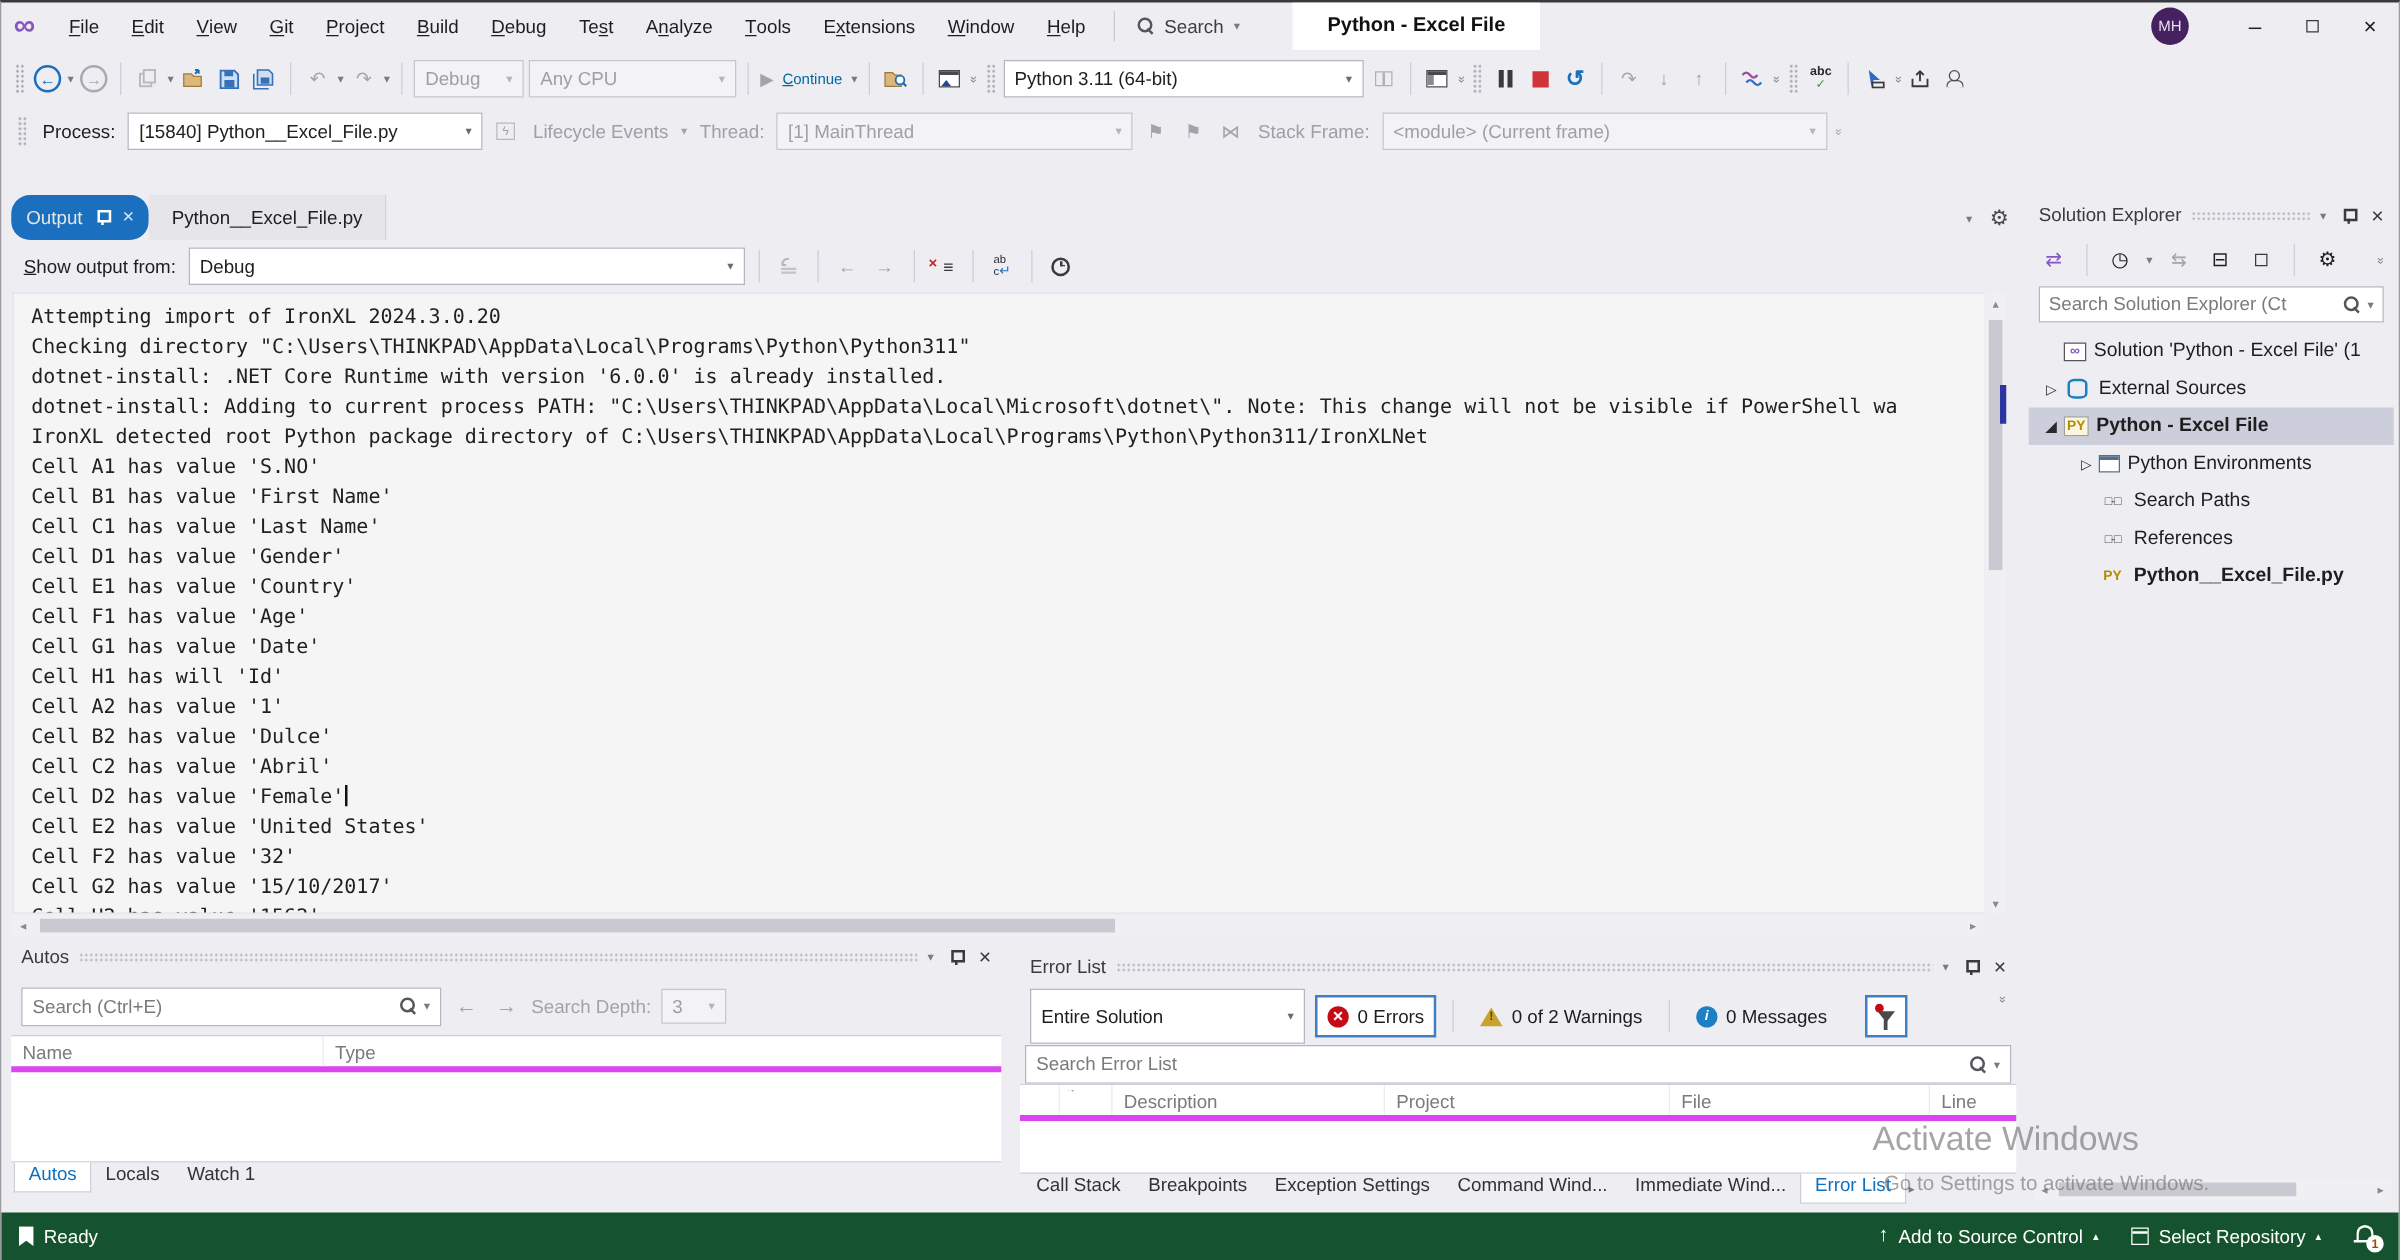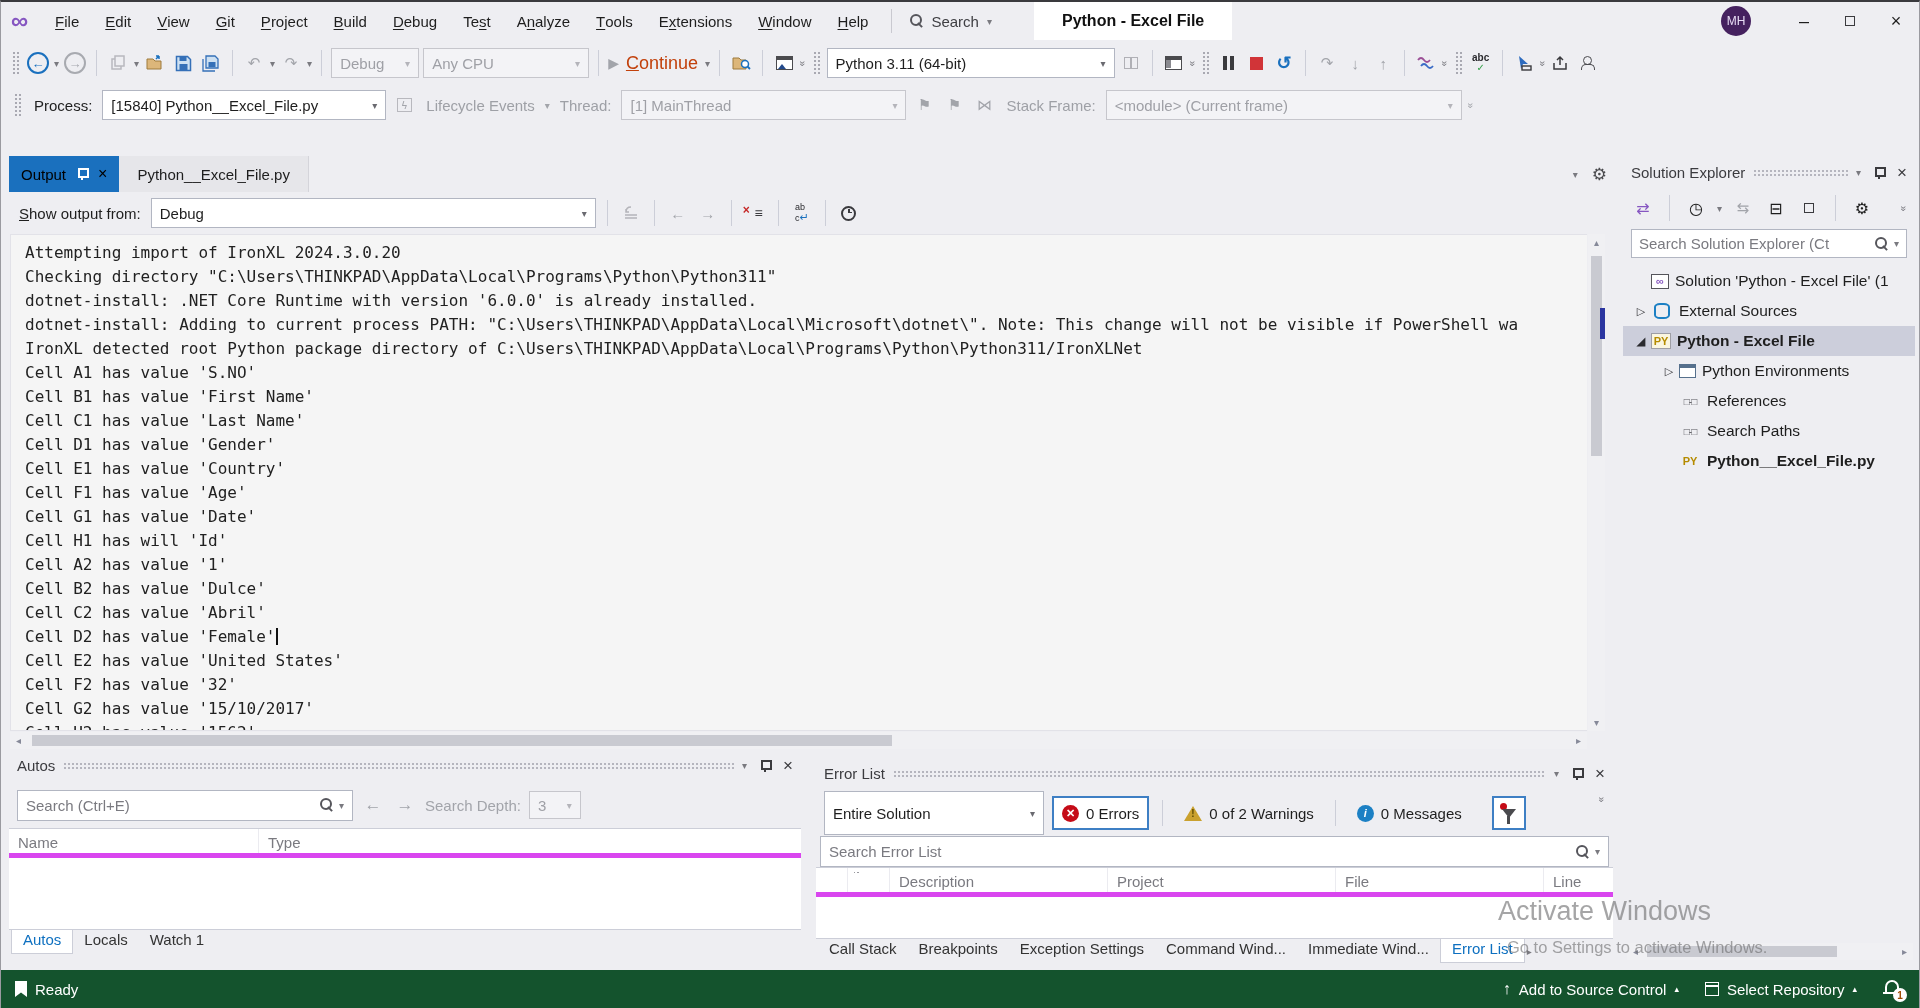--- a/index.html
+++ b/index.html
@@ -47,21 +47,21 @@
   .tb-search { display:flex; align-items:center; gap:8px; color:#3e3e42; font-size:15px; padding:0 8px; }
   .window-title { background:#fff; height:38px; display:flex; align-items:center; padding:0 28px;
                   font-weight:bold; font-size:16px; margin-left:34px; color:#111; }
   .tb-spacer { flex:1; }
   .avatar { width:30px; height:30px; border-radius:50%; background:#45215f; color:#e8ddf5; font-size:12px;
             display:flex; align-items:center; justify-content:center; margin-right:30px; }
   .winbtn { width:46px; height:38px; display:flex; align-items:center; justify-content:center; font-size:18px; color:#1e1e1e; }
 
   
   .toolbar { height:46px; display:flex; align-items:center; padding-left:8px; gap:4px; }
-  .toolbar .lbl-dis { color:#c2410c; font-size:18px; }
+  .toolbar .lbl-dis { color:#0369a1; font-size:12px; }
   .circ { width:22px; height:22px; border-radius:50%; display:inline-flex; align-items:center; justify-content:center;
           font-size:13px; font-weight:bold; }
   .circ.back { border:2px solid #1a70be; color:#1a70be; }
   .circ.fwd { border:2px solid #a8aab0; color:#a8aab0; }
   .pausebars { display:inline-flex; gap:3px; }
   .pausebars i { width:4px; height:14px; background:#3a3a3e; }
   .stopsq { width:13px; height:13px; background:#d13438; display:inline-block; }
   .abcic { display:inline-flex; flex-direction:column; align-items:center; line-height:1; }
   .abcic b { font-size:10px; color:#2a2a2e; }
   .abcic i { font-style:normal; font-size:10px; color:#2f9e44; }
@@ -76,21 +76,21 @@
 
   
   .debugbar { height:38px; display:flex; align-items:center; padding-left:10px; gap:6px; }
   .debugbar .lbl { font-size:15px; color:#1e1e1e; margin:0 4px; }
   .debugbar .lbl.dis { color:#9ea0a6; }
 
   
   .output-panel { position:absolute; left:8px; top:154px; width:1604px; height:593px; }
   .op-tabs { height:36px; display:flex; position:relative; }
   .op-tab { height:36px; display:flex; align-items:center; gap:10px; padding:0 12px; font-size:15px; }
-  .op-tab.active { background:#1a70be; color:#000000; }
+  .op-tab.active { background:#1a70be; color:#e5e5e5;border-radius:15px; }
   .op-tab.file { background:#e6e6ea; color:#1e1e1e; padding:0 18px; border-right:1px solid #d4d4da; }
   .op-tabctrl { position:absolute; right:6px; top:8px; display:flex; gap:14px; align-items:center; color:#3a3a3e; }
   .op-toolbar { height:42px; display:flex; align-items:center; gap:6px; padding-left:10px; background:#eeeef2; }
   .op-toolbar .lbl { font-size:15px; color:#1e1e1e; margin-right:4px; }
   .clearx { position:relative; width:16px; height:14px; display:inline-block; }
   .clearx .lines { position:absolute; right:0; top:0; font-size:14px; color:#3a3a3e; line-height:14px; }
   .clearx .x { position:absolute; left:-4px; top:-3px; color:#c62828; font-weight:bold; font-size:12px; }
   .wrapic { display:inline-flex; flex-direction:column; line-height:1; font-size:9px; color:#2a2a2e; }
   .wrapic .ret { color:#1a70be; font-size:11px; }
   .console { position:absolute; top:78px; left:1px; right:26px; bottom:18px; background:#f5f5f5;
@@ -520,27 +520,27 @@
           <span class="se-ico project-py">PY</span>
           <span>Python - Excel File</span>
         </div>
         <div class="se-row" style="padding-left: 36px;">
           <span class="se-exp">▷</span>
           <span class="se-ico environments"></span>
           <span>Python Environments</span>
         </div>
         <div class="se-row" style="padding-left: 36px;">
           <span class="se-exp"></span>
-          <span class="se-ico references"></span>
-          <span>References</span>
+          <span class="se-ico search-paths"></span>
+          <span>Search Paths</span>
         </div>
         <div class="se-row" style="padding-left: 36px;">
           <span class="se-exp"></span>
-          <span class="se-ico search-paths"></span>
-          <span>Search Paths</span>
+          <span class="se-ico references"></span>
+          <span>References</span>
         </div>
         <div class="se-row bold" style="padding-left: 36px;">
           <span class="se-exp"></span>
           <span class="se-ico py-file">PY</span>
           <span>Python__Excel_File.py</span>
         </div>
       </div>
     <div class="se-hscroll">
       <span class="sarrow" style="left:0">◂</span>
       <span class="thumb"></span>

